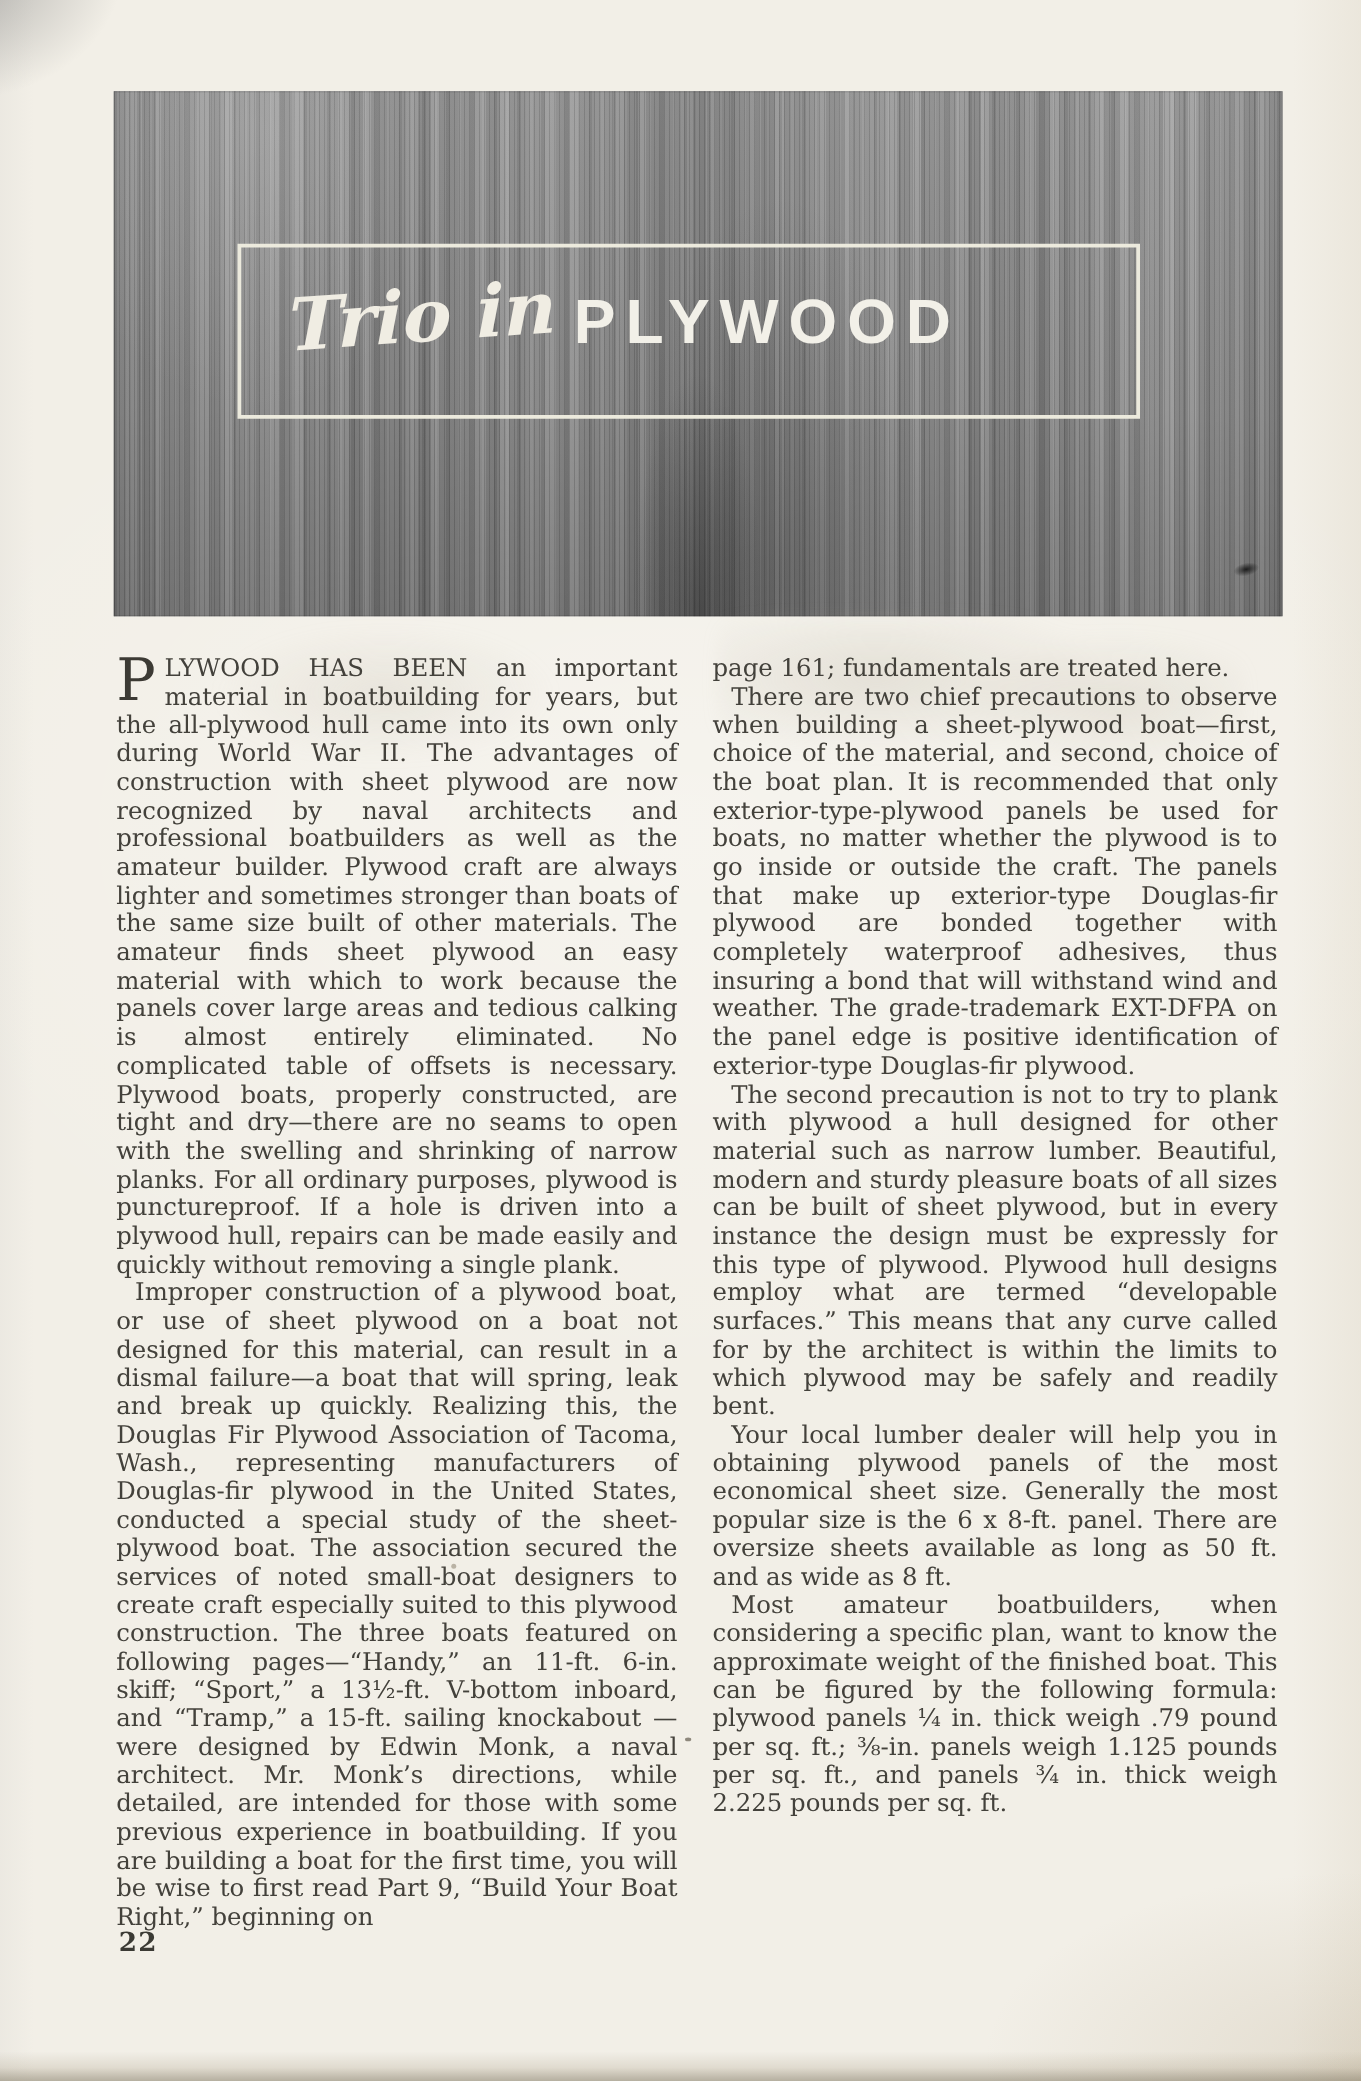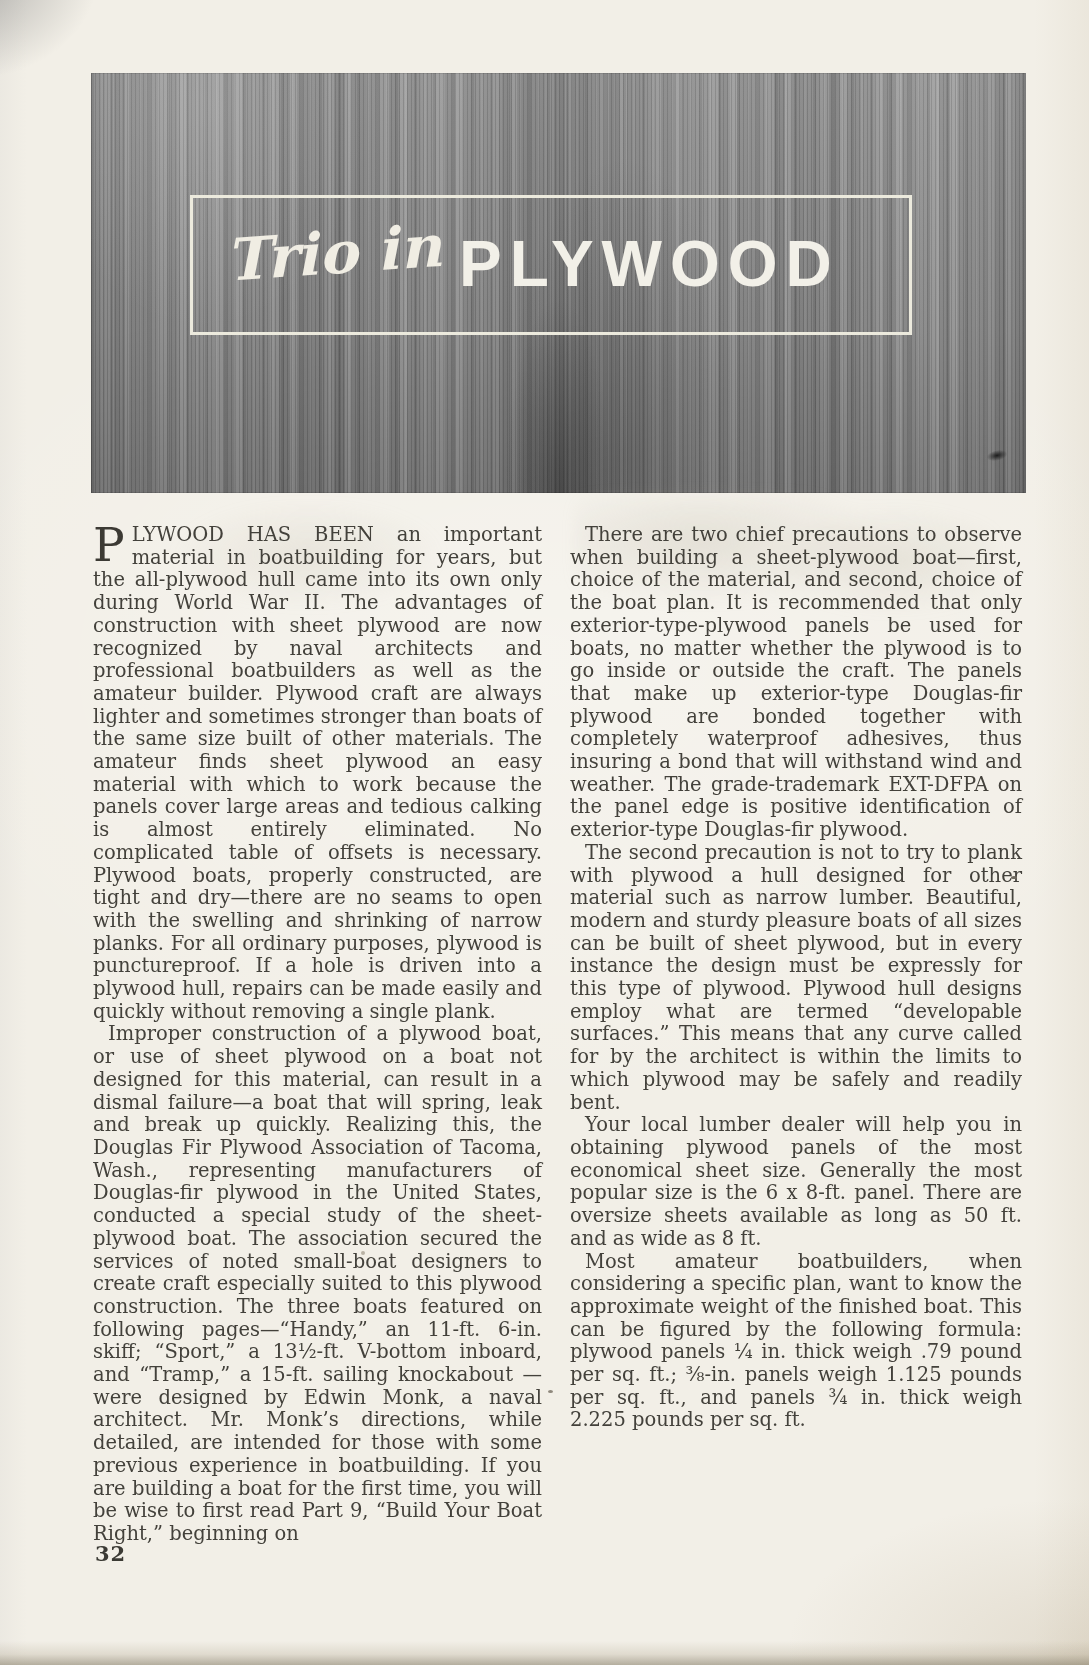--- a/index.html
+++ b/index.html
@@ -49,21 +49,21 @@
   .t-script{
     position:absolute;left:38px;top:26px;
     font-family:"DejaVu Serif", serif;font-style:italic;font-weight:700;
     font-size:58px;line-height:1;color:#f0ede3;
     transform:rotate(-4deg) skewX(-4deg);
     white-space:nowrap;
   }
   .t-main{
     position:absolute;left:266px;top:34px;
     font-family:"Liberation Sans", sans-serif;font-weight:700;
-    font-size:64px;line-height:1;letter-spacing:8px;color:#f2f0e8;
+    font-size:50px;line-height:1;letter-spacing:8px;color:#f2f0e8;
     white-space:nowrap;
   }
   
   .col{
     position:absolute;top:524px;text-align:justify;
     font-size:19.5px;line-height:22.7px;color:#43413b;
   }
   .col-left{left:93px;width:449px;}
   .col-right{left:570px;width:452px;}
   .col p{margin:0;padding:0;}
@@ -108,26 +108,27 @@
 
   <div class="ghost" id="ghost-left"></div>
   <div class="ghost" id="ghost-right"></div>
 
   <div class="col col-left">
     <p><span class="dropcap">P</span><span>LYWOOD HAS BEEN an important material in boatbuilding for years, but the all-plywood hull came into its own only during World War II. The advantages of construction with sheet plywood are now recognized by naval architects and professional boatbuilders as well as the amateur builder. Plywood craft are always lighter and sometimes stronger than boats of the same size built of other materials. The amateur finds sheet plywood an easy material with which to work because the panels cover large areas and tedious calking is almost entirely eliminated. No complicated table of offsets is necessary. Plywood boats, properly constructed, are tight and dry—there are no seams to open with the swelling and shrinking of narrow planks. For all ordinary purposes, plywood is punctureproof. If a hole is driven into a plywood hull, repairs can be made easily and quickly without removing a single plank.</span></p>
     <p class="indent">Improper construction of a plywood boat, or use of sheet plywood on a boat not designed for this material, can result in a dismal failure—a boat that will spring, leak and break up quickly. Realizing this, the Douglas Fir Plywood Association of Tacoma, Wash., representing manufacturers of Douglas-fir plywood in the United States, conducted a special study of the sheet-plywood boat. The association secured the services of noted small-boat designers to create craft especially suited to this plywood construction. The three boats featured on following pages—“Handy,” an 11-ft. 6-in. skiff; “Sport,” a 13½-ft. V-bottom inboard, and “Tramp,” a 15-ft. sailing knockabout — were designed by Edwin Monk, a naval architect. Mr. Monk’s directions, while detailed, are intended for those with some previous experience in boatbuilding. If you are building a boat for the first time, you will be wise to first read Part 9, “Build Your Boat Right,” beginning on</p>
   </div>
 
   <div class="col col-right">
+    <p>page 161; fundamentals are treated here.</p>
     <p class="indent">There are two chief precautions to observe when building a sheet-plywood boat—first, choice of the material, and second, choice of the boat plan. It is recommended that only exterior-type-plywood panels be used for boats, no matter whether the plywood is to go inside or outside the craft. The panels that make up exterior-type Douglas-fir plywood are bonded together with completely waterproof adhesives, thus insuring a bond that will withstand wind and weather. The grade-trademark EXT-DFPA on the panel edge is positive identification of exterior-type Douglas-fir plywood.</p>
     <p class="indent">The second precaution is not to try to plank with plywood a hull designed for other material such as narrow lumber. Beautiful, modern and sturdy pleasure boats of all sizes can be built of sheet plywood, but in every instance the design must be expressly for this type of plywood. Plywood hull designs employ what are termed “developable surfaces.” This means that any curve called for by the architect is within the limits to which plywood may be safely and readily bent.</p>
     <p class="indent">Your local lumber dealer will help you in obtaining plywood panels of the most economical sheet size. Generally the most popular size is the 6 x 8-ft. panel. There are oversize sheets available as long as 50 ft. and as wide as 8 ft.</p>
     <p class="indent">Most amateur boatbuilders, when considering a specific plan, want to know the approximate weight of the finished boat. This can be figured by the following formula: plywood panels ¼ in. thick weigh .79 pound per sq. ft.; ⅜-in. panels weigh 1.125 pounds per sq. ft., and panels ¾ in. thick weigh 2.225 pounds per sq. ft.</p>
   </div>
 
-  <div class="pagenum">32</div>
+  <div class="pagenum">22</div>
 
   <div class="speck" id="speck-1"></div>
   <div class="speck" id="speck-2"></div>
   <div class="speck" id="speck-3"></div>
 
   <div class="bottom-shade"></div>
 </div>
 
 </body></html>

